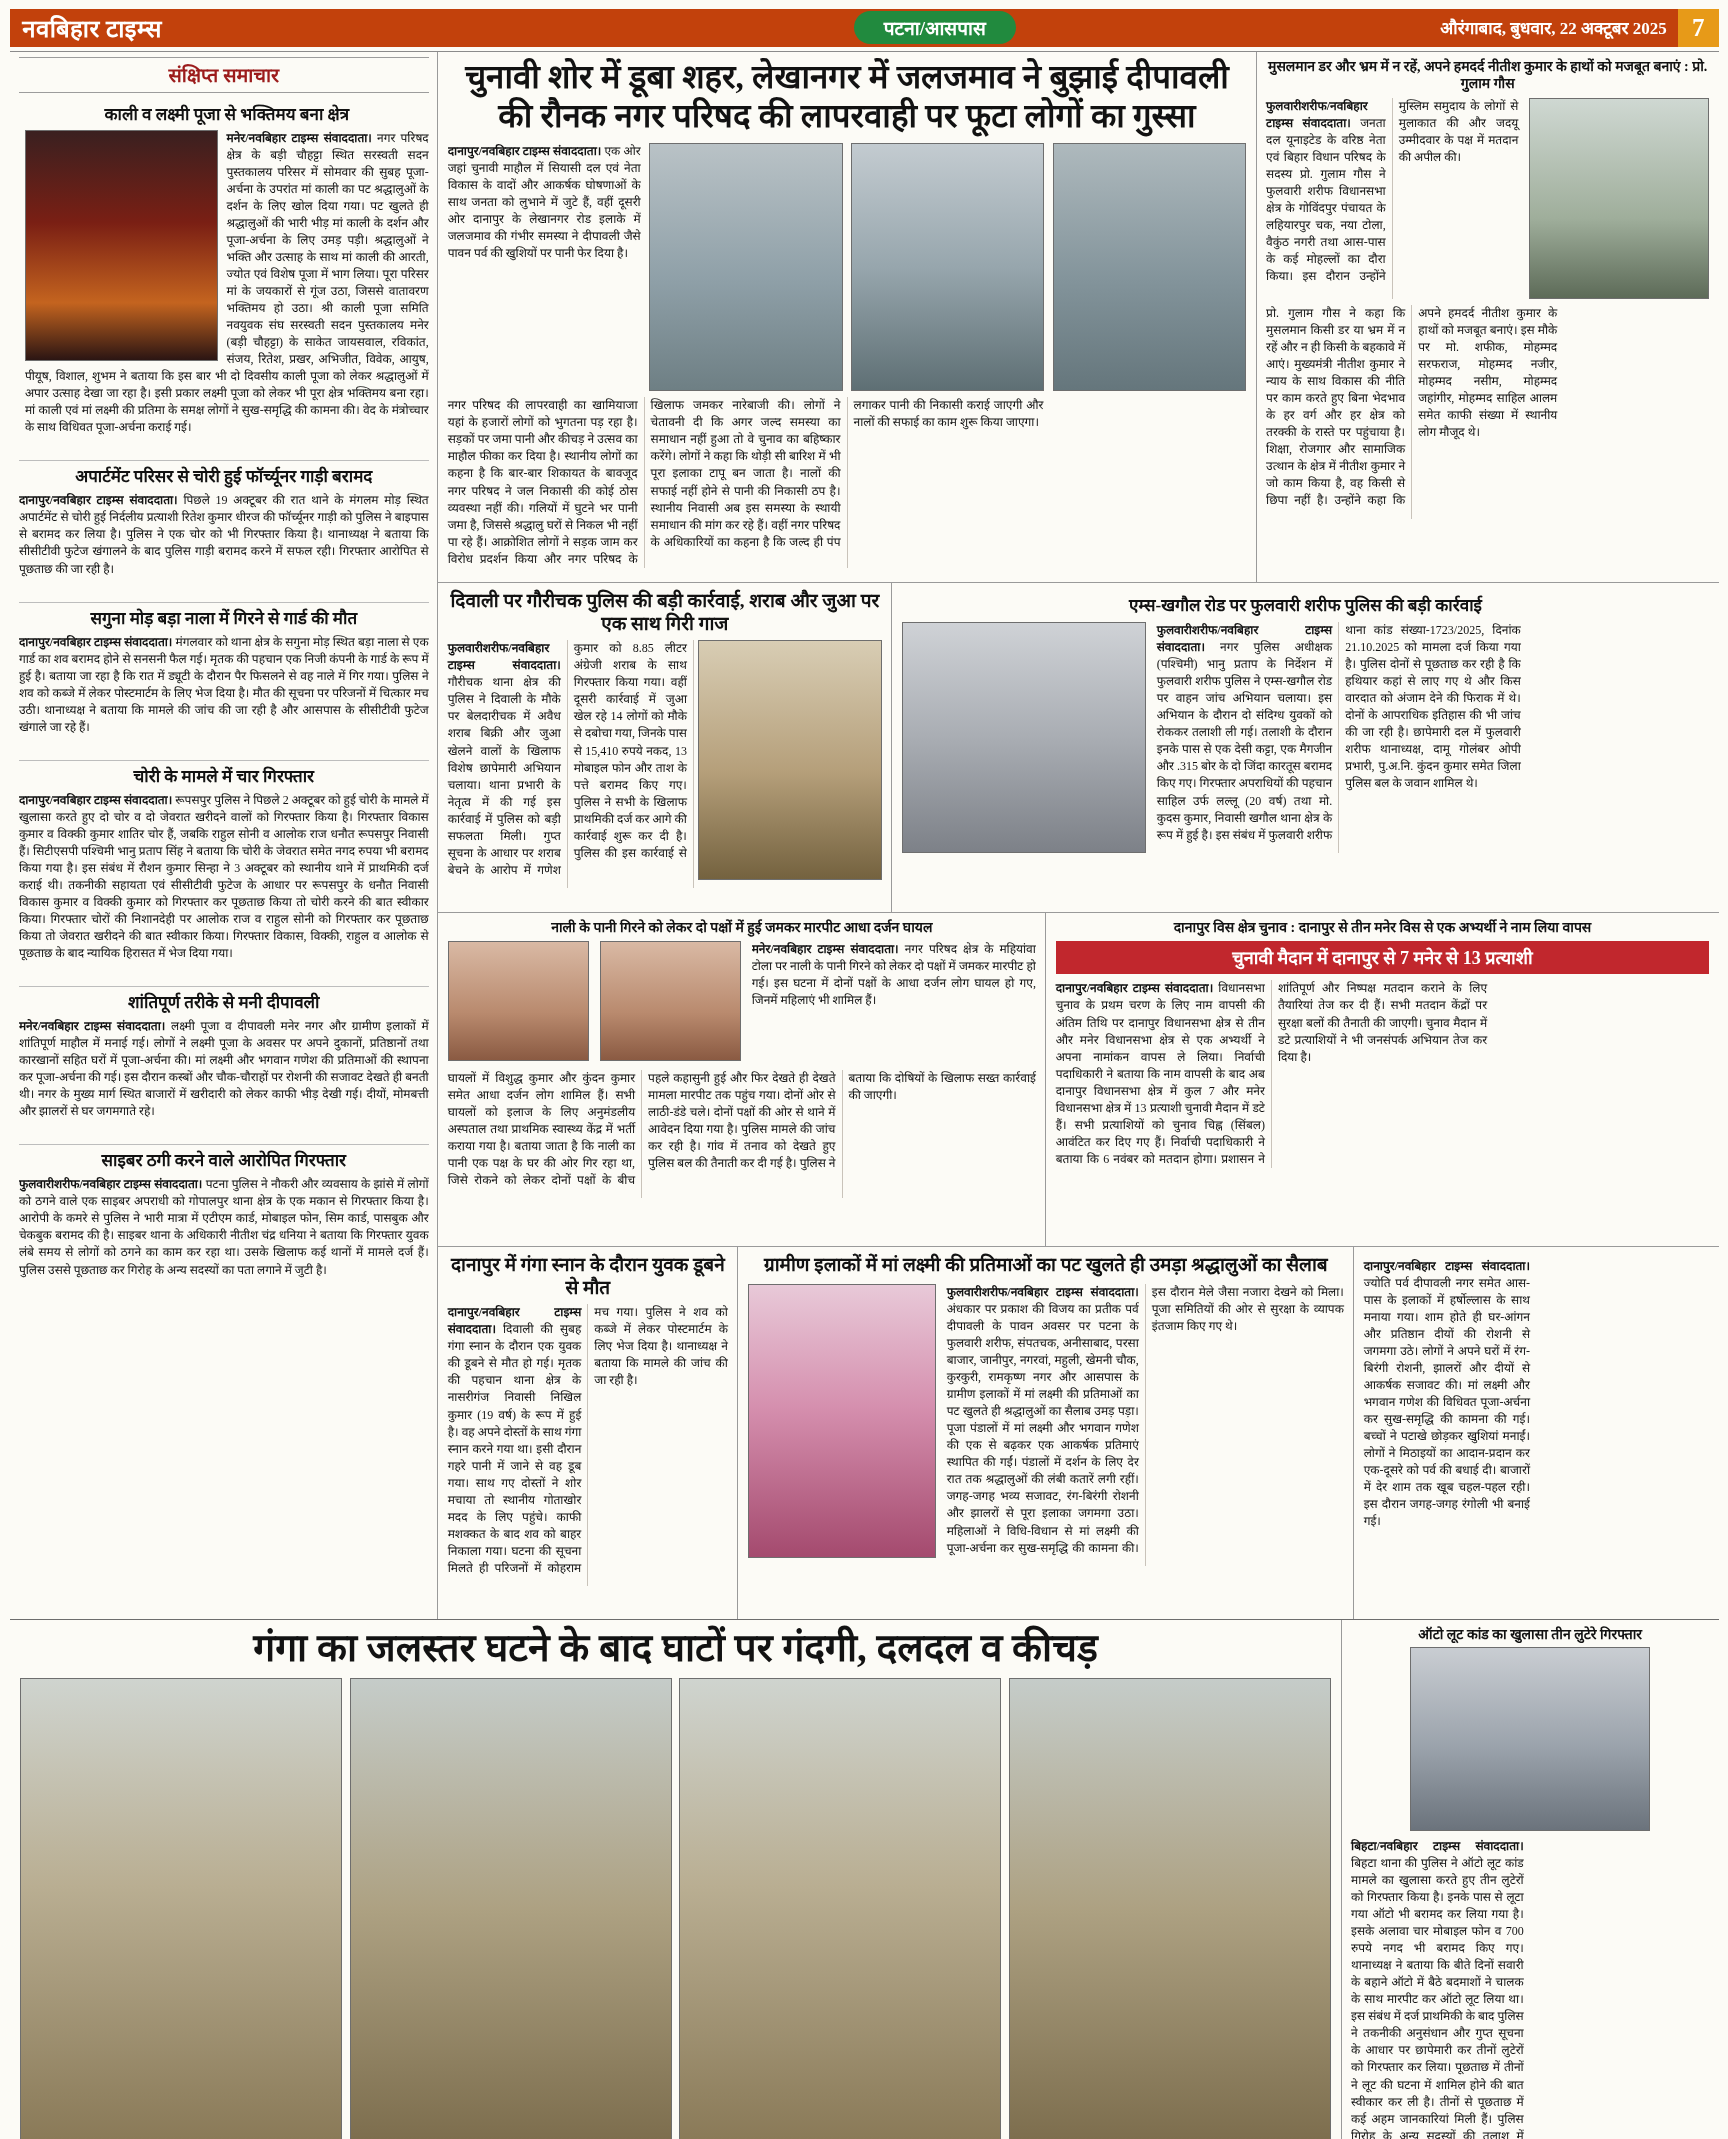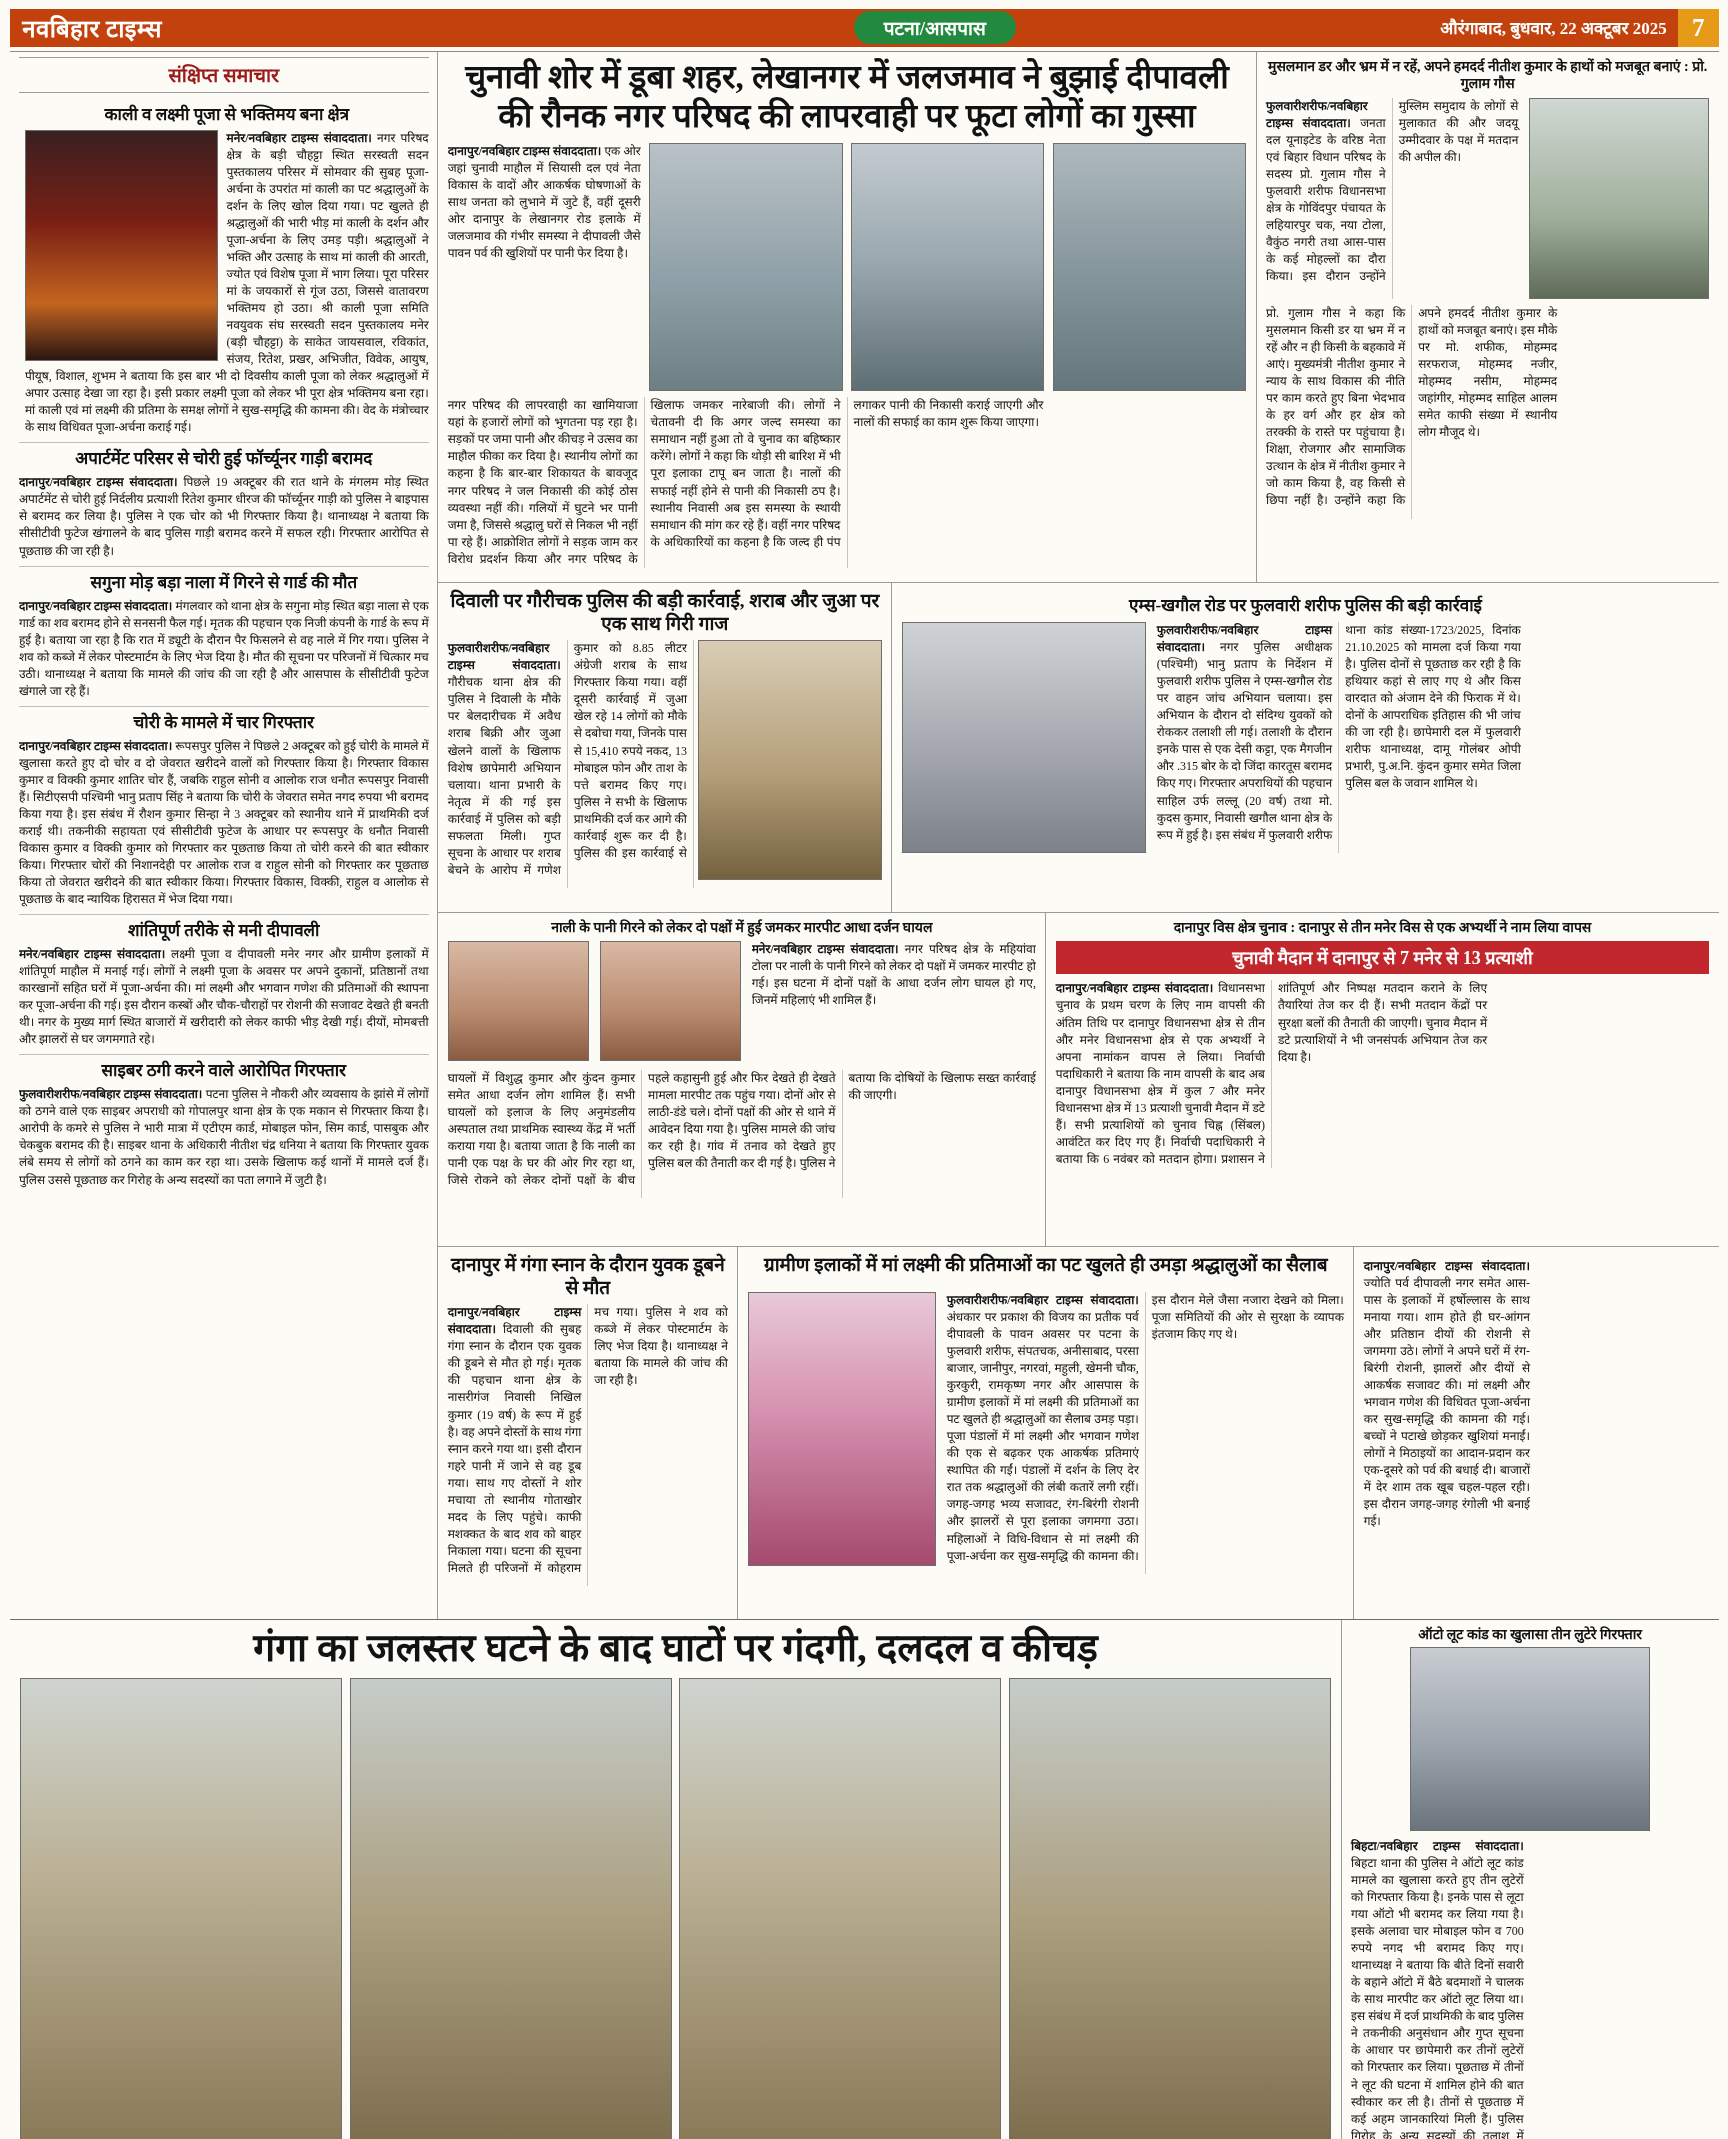--- a/index.html
+++ b/index.html
@@ -30,21 +30,21 @@
   .h-sm{ font-size:19px; font-weight:bold; text-align:center; line-height:1.22; }
   .subhead{ font-size:17px; font-weight:bold; text-align:center; margin:4.3px 0 6px; }
   .banner{ background:#c1272d; color:#fff; font-size:18px; font-weight:bold; text-align:center; padding:4.3px 2.6px; margin:5.1px 0 6.8px; }
   .row{ display:flex; gap:11px; }
   .grow{ flex:1; }
   
   .content-top{ flex:0 0 1569px; display:flex; border-top:0.9px solid #8b8b8b; border-bottom:1.3px solid #6d6d6d; margin-top:4.3px; overflow:hidden; }
   .briefs{ width:428px; flex:0 0 428px; border-right:0.9px solid #9a9a9a; padding:5.1px 8.6px; overflow:hidden; }
   .briefs-title{ font-size:19.7px; font-weight:bold; text-align:center; color:#9c1c1c;
                  border-top:0.9px solid #9c9c9c; border-bottom:0.9px solid #9c9c9c; padding:3.4px 0; margin-bottom:6px; }
-  .brief{ border-top:0.4px solid #bdbdbd; padding-top:6px; margin-top:6px; overflow:hidden; }
+  .brief{ border-top:0.4px solid #bdbdbd; padding-top:6px; margin-top:24px; overflow:hidden; }
   .brief:first-of-type{ border-top:none; margin-top:0;margin-left:6px; }
   .brief-headline{ font-size:17px; font-weight:bold; text-align:center; line-height:1.22; margin-bottom:4.3px; }
   .main-area{ flex:1; display:flex; flex-direction:column; overflow:hidden; }
   .band{ display:flex; border-bottom:0.9px solid #9a9a9a; overflow:hidden; }
   .band1{ flex:0 0 531px; } .band2{ flex:0 0 330px; } .band3{ flex:0 0 334px; } .band4{ flex:1; border-bottom:none; }
   .article{ padding:6px 9.4px; border-right:0.9px solid #9a9a9a; overflow:hidden; }
   .article:last-child{ border-right:none; }
   .content-bottom{ flex:0 0 1096px; display:flex; overflow:hidden; border-bottom:0.9px solid #8b8b8b; }
   
   .photo{ border:0.9px solid #6e6e6e; flex-shrink:0; }
@@ -177,21 +177,21 @@
       </div>
 
       <div class="band band4">
         <article class="article" style="flex:0 0 300px;">
           <h2 class="h-sm">दानापुर में गंगा स्नान के दौरान युवक डूबने से मौत</h2>
           <p class="body-text cols2" style="height:282px; margin-top:5.1px;"><strong class="byline">दानापुर/नवबिहार टाइम्स संवाददाता।</strong> <span>दिवाली की सुबह गंगा स्नान के दौरान एक युवक की डूबने से मौत हो गई। मृतक की पहचान थाना क्षेत्र के नासरीगंज निवासी निखिल कुमार (19 वर्ष) के रूप में हुई है। वह अपने दोस्तों के साथ गंगा स्नान करने गया था। इसी दौरान गहरे पानी में जाने से वह डूब गया। साथ गए दोस्तों ने शोर मचाया तो स्थानीय गोताखोर मदद के लिए पहुंचे। काफी मशक्कत के बाद शव को बाहर निकाला गया। घटना की सूचना मिलते ही परिजनों में कोहराम मच गया। पुलिस ने शव को कब्जे में लेकर पोस्टमार्टम के लिए भेज दिया है। थानाध्यक्ष ने बताया कि मामले की जांच की जा रही है।</span></p>
         </article>
 
         <article class="article" style="flex:0 0 616px;">
           <h2 class="h-sm">ग्रामीण इलाकों में मां लक्ष्मी की प्रतिमाओं का पट खुलते ही उमड़ा श्रद्धालुओं का सैलाब</h2>
-          <div class="row" style="margin-top:16px; height:282px;">
+          <div class="row" style="margin-top:8px; height:282px;">
             <div class="photo ph-idol"></div>
             <p class="body-text cols2 grow" style="height:282px;"><strong class="byline">फुलवारीशरीफ/नवबिहार टाइम्स संवाददाता।</strong> <span>अंधकार पर प्रकाश की विजय का प्रतीक पर्व दीपावली के पावन अवसर पर पटना के फुलवारी शरीफ, संपतचक, अनीसाबाद, परसा बाजार, जानीपुर, नगरवां, महुली, खेमनी चौक, कुरकुरी, रामकृष्ण नगर और आसपास के ग्रामीण इलाकों में मां लक्ष्मी की प्रतिमाओं का पट खुलते ही श्रद्धालुओं का सैलाब उमड़ पड़ा। पूजा पंडालों में मां लक्ष्मी और भगवान गणेश की एक से बढ़कर एक आकर्षक प्रतिमाएं स्थापित की गईं। पंडालों में दर्शन के लिए देर रात तक श्रद्धालुओं की लंबी कतारें लगी रहीं। जगह-जगह भव्य सजावट, रंग-बिरंगी रोशनी और झालरों से पूरा इलाका जगमगा उठा। महिलाओं ने विधि-विधान से मां लक्ष्मी की पूजा-अर्चना कर सुख-समृद्धि की कामना की। इस दौरान मेले जैसा नजारा देखने को मिला। पूजा समितियों की ओर से सुरक्षा के व्यापक इंतजाम किए गए थे।</span></p>
           </div>
         </article>
 
         <article class="article grow">
           <p class="body-text cols2" style="height:291px; margin-top:5.1px;"><strong class="byline">दानापुर/नवबिहार टाइम्स संवाददाता।</strong> <span>ज्योति पर्व दीपावली नगर समेत आस-पास के इलाकों में हर्षोल्लास के साथ मनाया गया। शाम होते ही घर-आंगन और प्रतिष्ठान दीयों की रोशनी से जगमगा उठे। लोगों ने अपने घरों में रंग-बिरंगी रोशनी, झालरों और दीयों से आकर्षक सजावट की। मां लक्ष्मी और भगवान गणेश की विधिवत पूजा-अर्चना कर सुख-समृद्धि की कामना की गई। बच्चों ने पटाखे छोड़कर खुशियां मनाईं। लोगों ने मिठाइयों का आदान-प्रदान कर एक-दूसरे को पर्व की बधाई दी। बाजारों में देर शाम तक खूब चहल-पहल रही। इस दौरान जगह-जगह रंगोली भी बनाई गई।</span></p>
         </article>
       </div>
 

